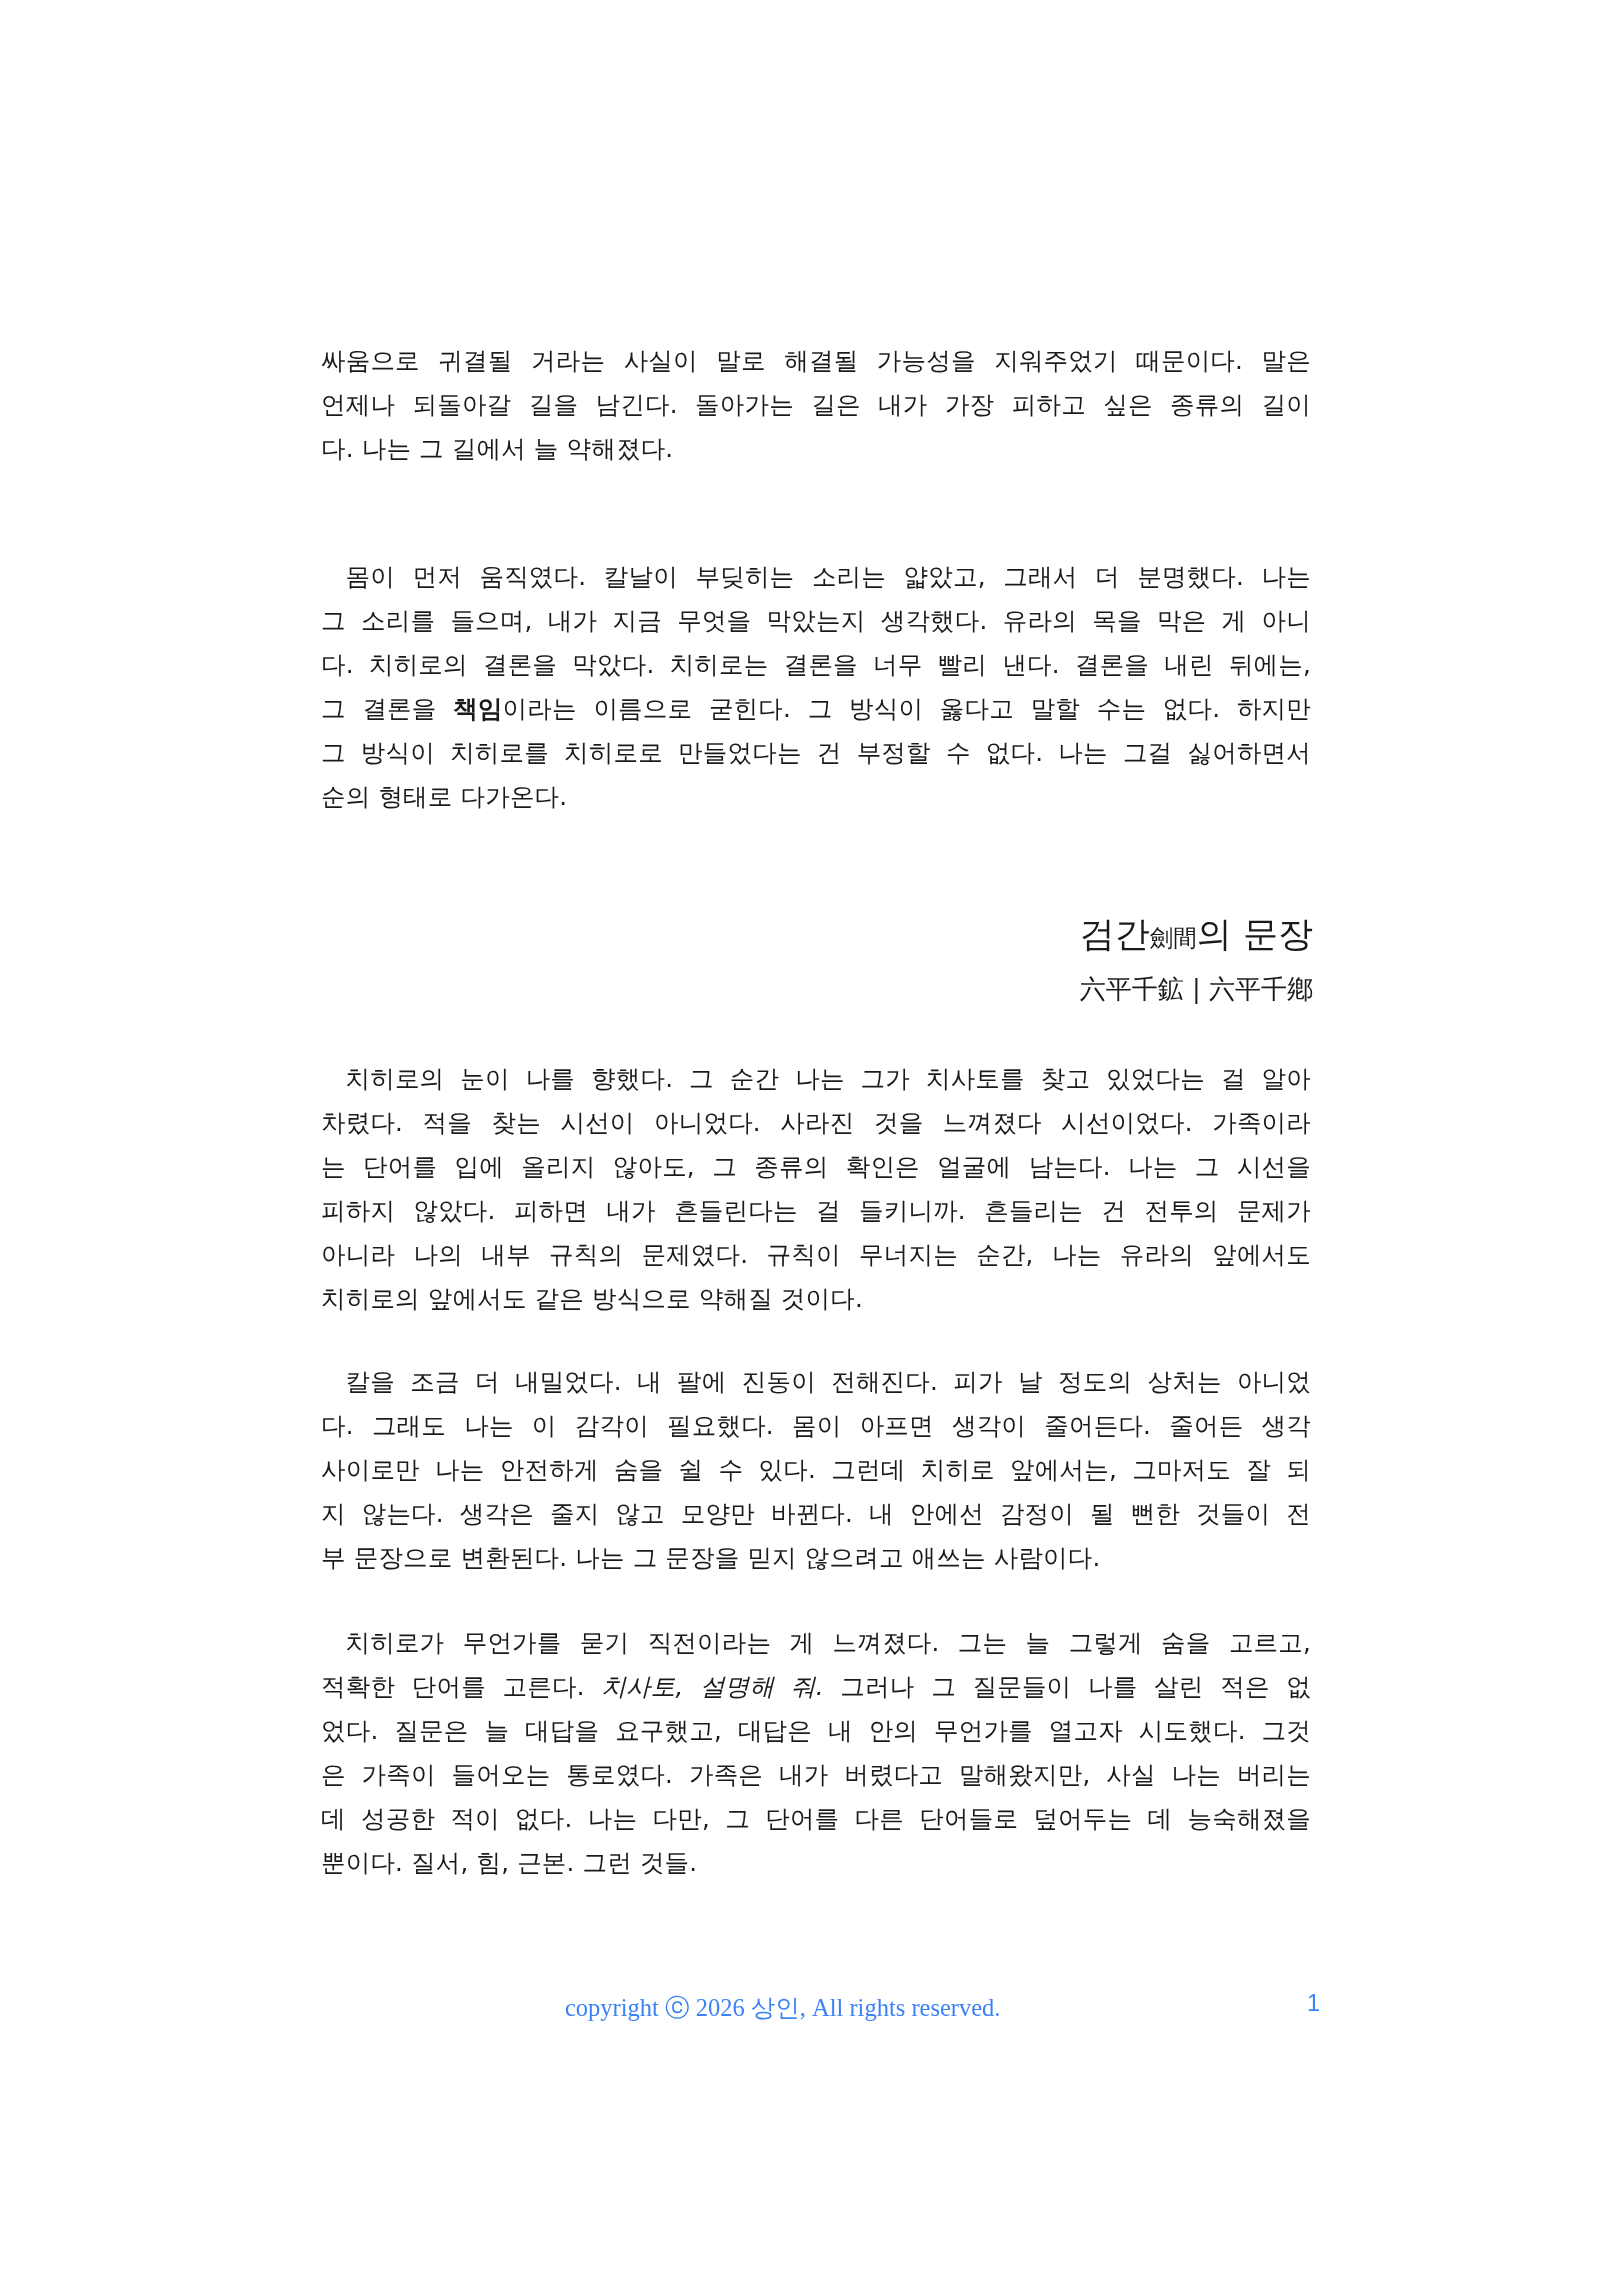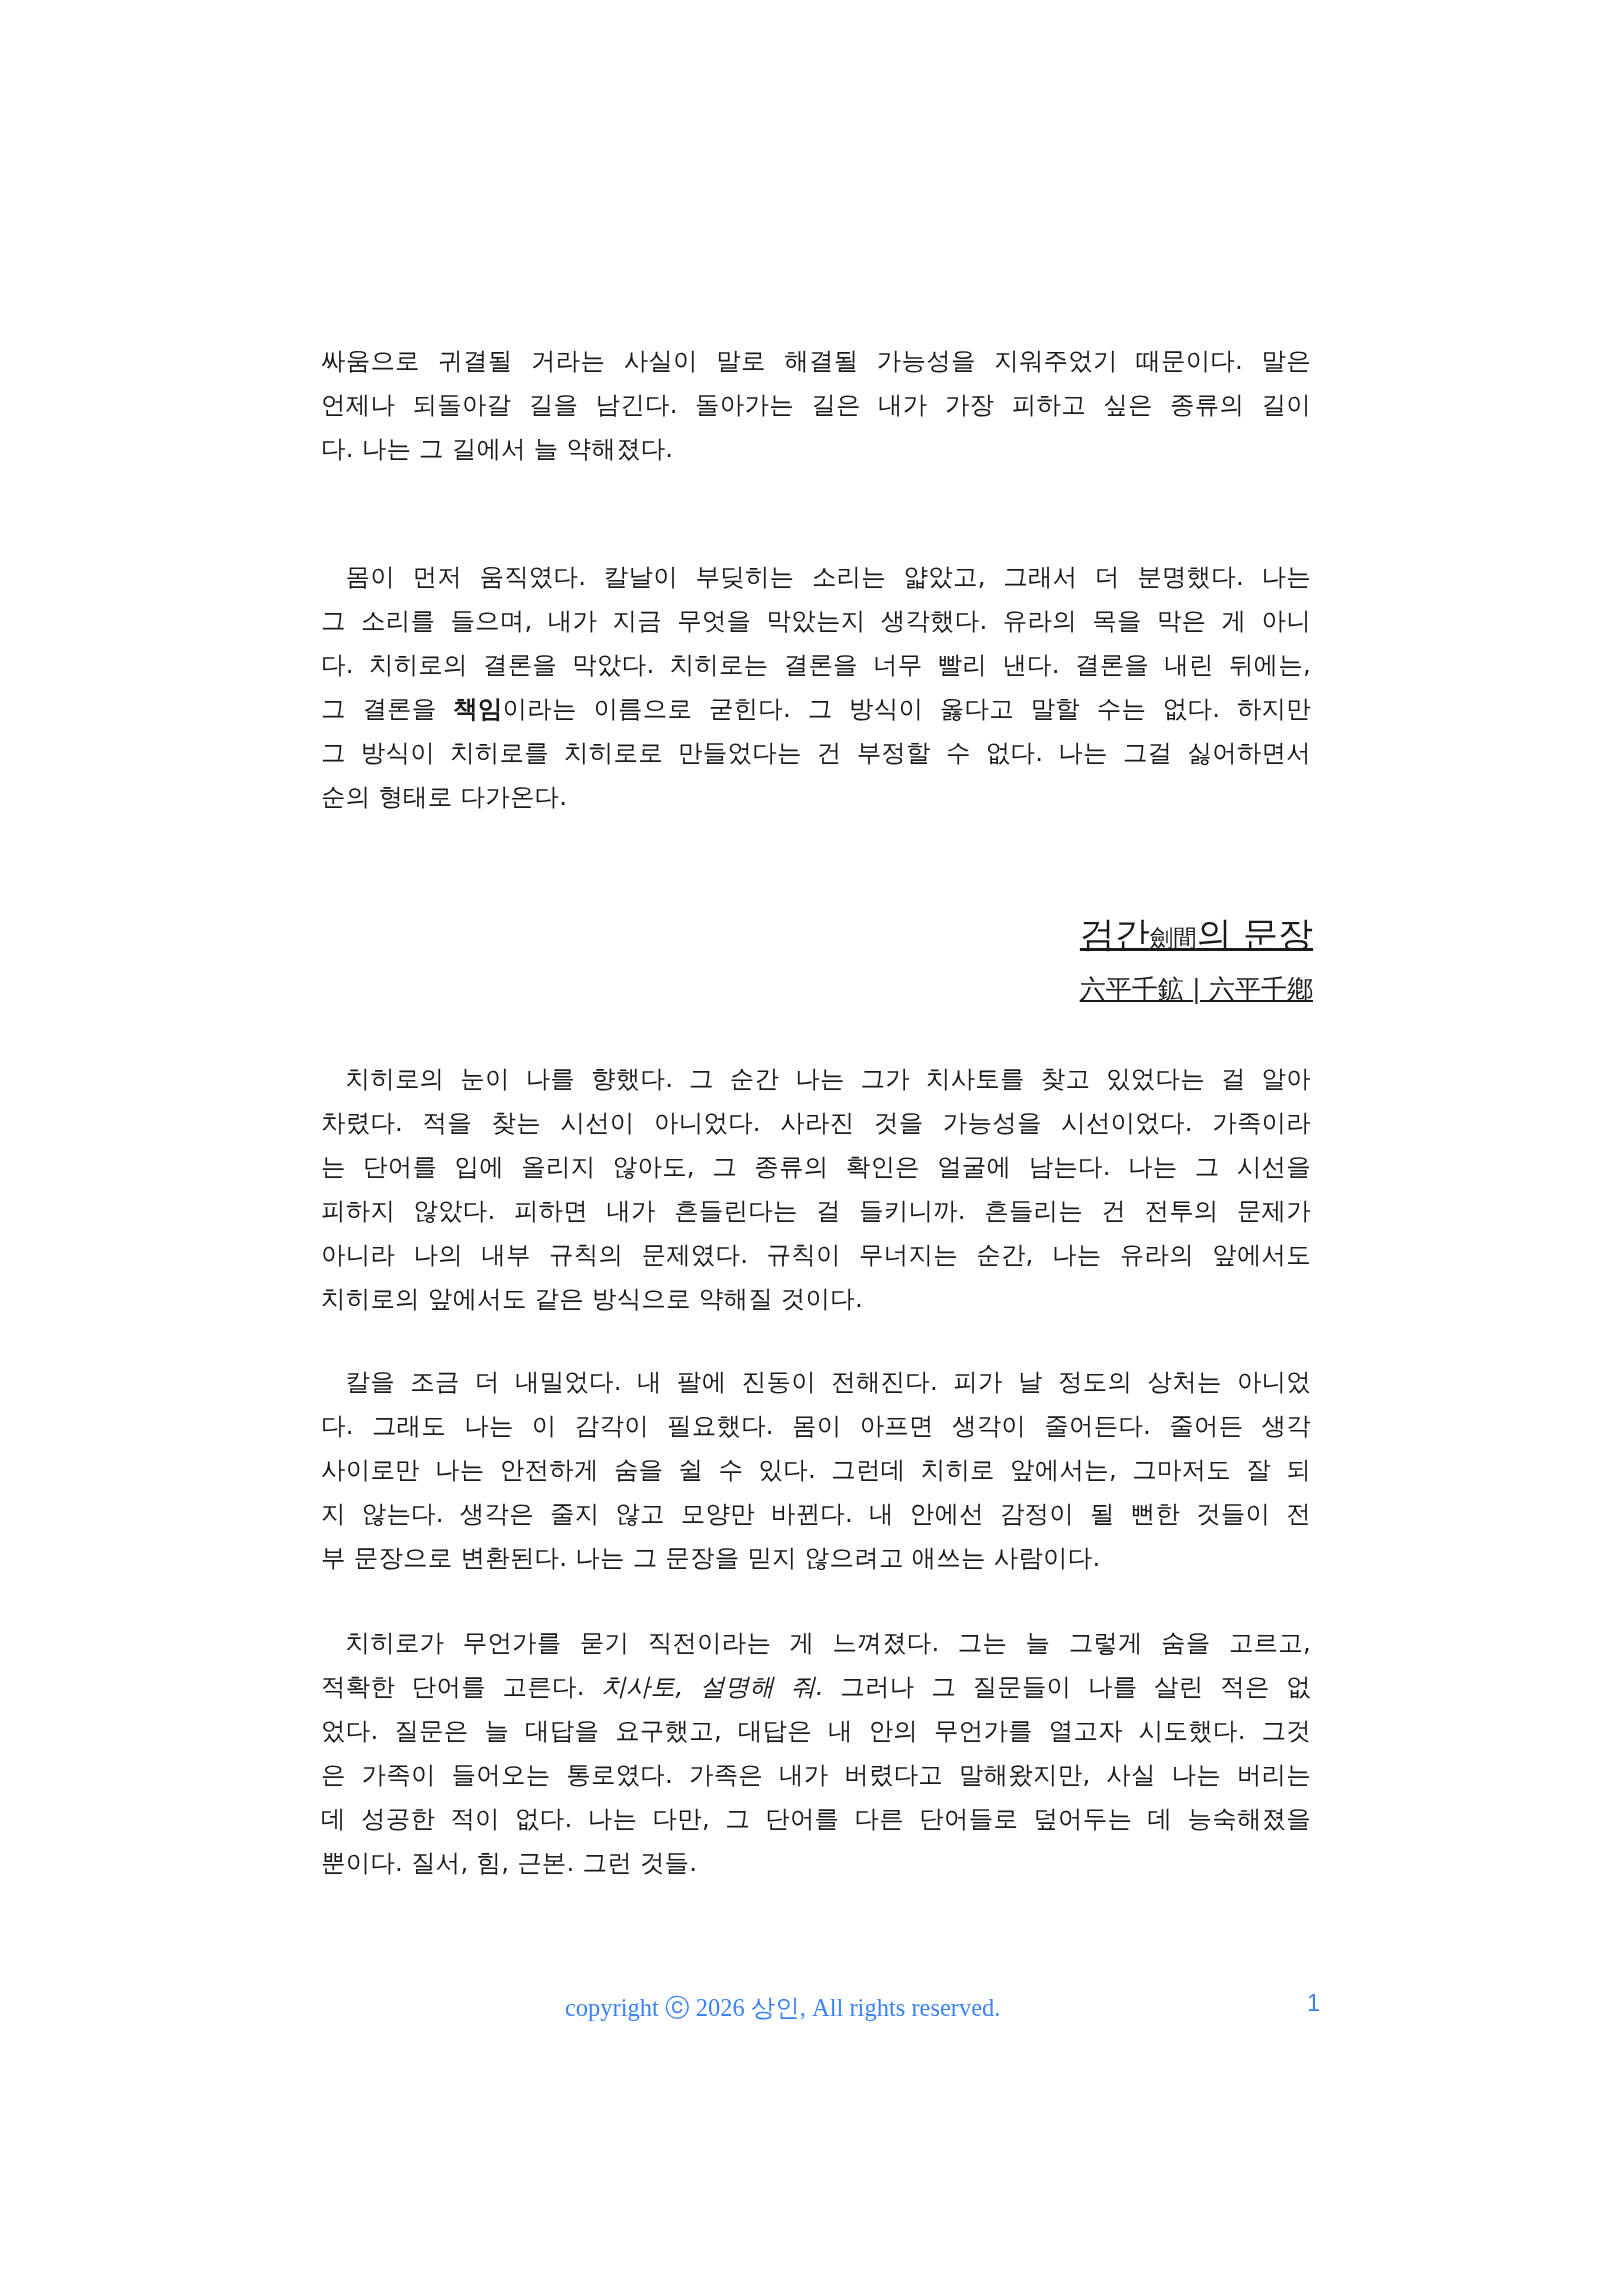--- a/index.html
+++ b/index.html
@@ -73,30 +73,30 @@
     </div>
   <div class="para" id="p2" style="top:555px;">
       <div class="line indent"><span>몸이 먼저 움직였다. 칼날이 부딪히는 소리는 얇았고, 그래서 더 분명했다. 나는</span></div>
       <div class="line"><span>그 소리를 들으며, 내가 지금 무엇을 막았는지 생각했다. 유라의 목을 막은 게 아니</span></div>
       <div class="line"><span>다. 치히로의 결론을 막았다. 치히로는 결론을 너무 빨리 낸다. 결론을 내린 뒤에는,</span></div>
       <div class="line"><span>그 결론을 </span><span class="seg-bold">책임</span><span>이라는 이름으로 굳힌다. 그 방식이 옳다고 말할 수는 없다. 하지만</span></div>
       <div class="line"><span>그 방식이 치히로를 치히로로 만들었다는 건 부정할 수 없다. 나는 그걸 싫어하면서</span></div>
       <div class="line last"><span>순의 형태로 다가온다.</span></div>
     </div>
 
-  <div class="title-block" style="top:910px;text-decoration:underline;">
+  <div class="title-block" style="top:910px;">
     <div class="title">
       <span>검간</span><span class="hanja">劍間</span><span>의 문장</span>
     </div>
     <div class="subtitle">六平千鉱 | 六平千鄕</div>
   </div>
 
   <div class="para" id="p3" style="top:1057px;">
       <div class="line indent"><span>치히로의 눈이 나를 향했다. 그 순간 나는 그가 치사토를 찾고 있었다는 걸 알아</span></div>
-      <div class="line"><span>차렸다. 적을 찾는 시선이 아니었다. 사라진 것을 가능성을 시선이었다. 가족이라</span></div>
+      <div class="line"><span>차렸다. 적을 찾는 시선이 아니었다. 사라진 것을 느껴졌다 시선이었다. 가족이라</span></div>
       <div class="line"><span>는 단어를 입에 올리지 않아도, 그 종류의 확인은 얼굴에 남는다. 나는 그 시선을</span></div>
       <div class="line"><span>피하지 않았다. 피하면 내가 흔들린다는 걸 들키니까. 흔들리는 건 전투의 문제가</span></div>
       <div class="line"><span>아니라 나의 내부 규칙의 문제였다. 규칙이 무너지는 순간, 나는 유라의 앞에서도</span></div>
       <div class="line last"><span>치히로의 앞에서도 같은 방식으로 약해질 것이다.</span></div>
     </div>
   <div class="para" id="p4" style="top:1360px;">
       <div class="line indent"><span>칼을 조금 더 내밀었다. 내 팔에 진동이 전해진다. 피가 날 정도의 상처는 아니었</span></div>
       <div class="line"><span>다. 그래도 나는 이 감각이 필요했다. 몸이 아프면 생각이 줄어든다. 줄어든 생각</span></div>
       <div class="line"><span>사이로만 나는 안전하게 숨을 쉴 수 있다. 그런데 치히로 앞에서는, 그마저도 잘 되</span></div>
       <div class="line"><span>지 않는다. 생각은 줄지 않고 모양만 바뀐다. 내 안에선 감정이 될 뻔한 것들이 전</span></div>

